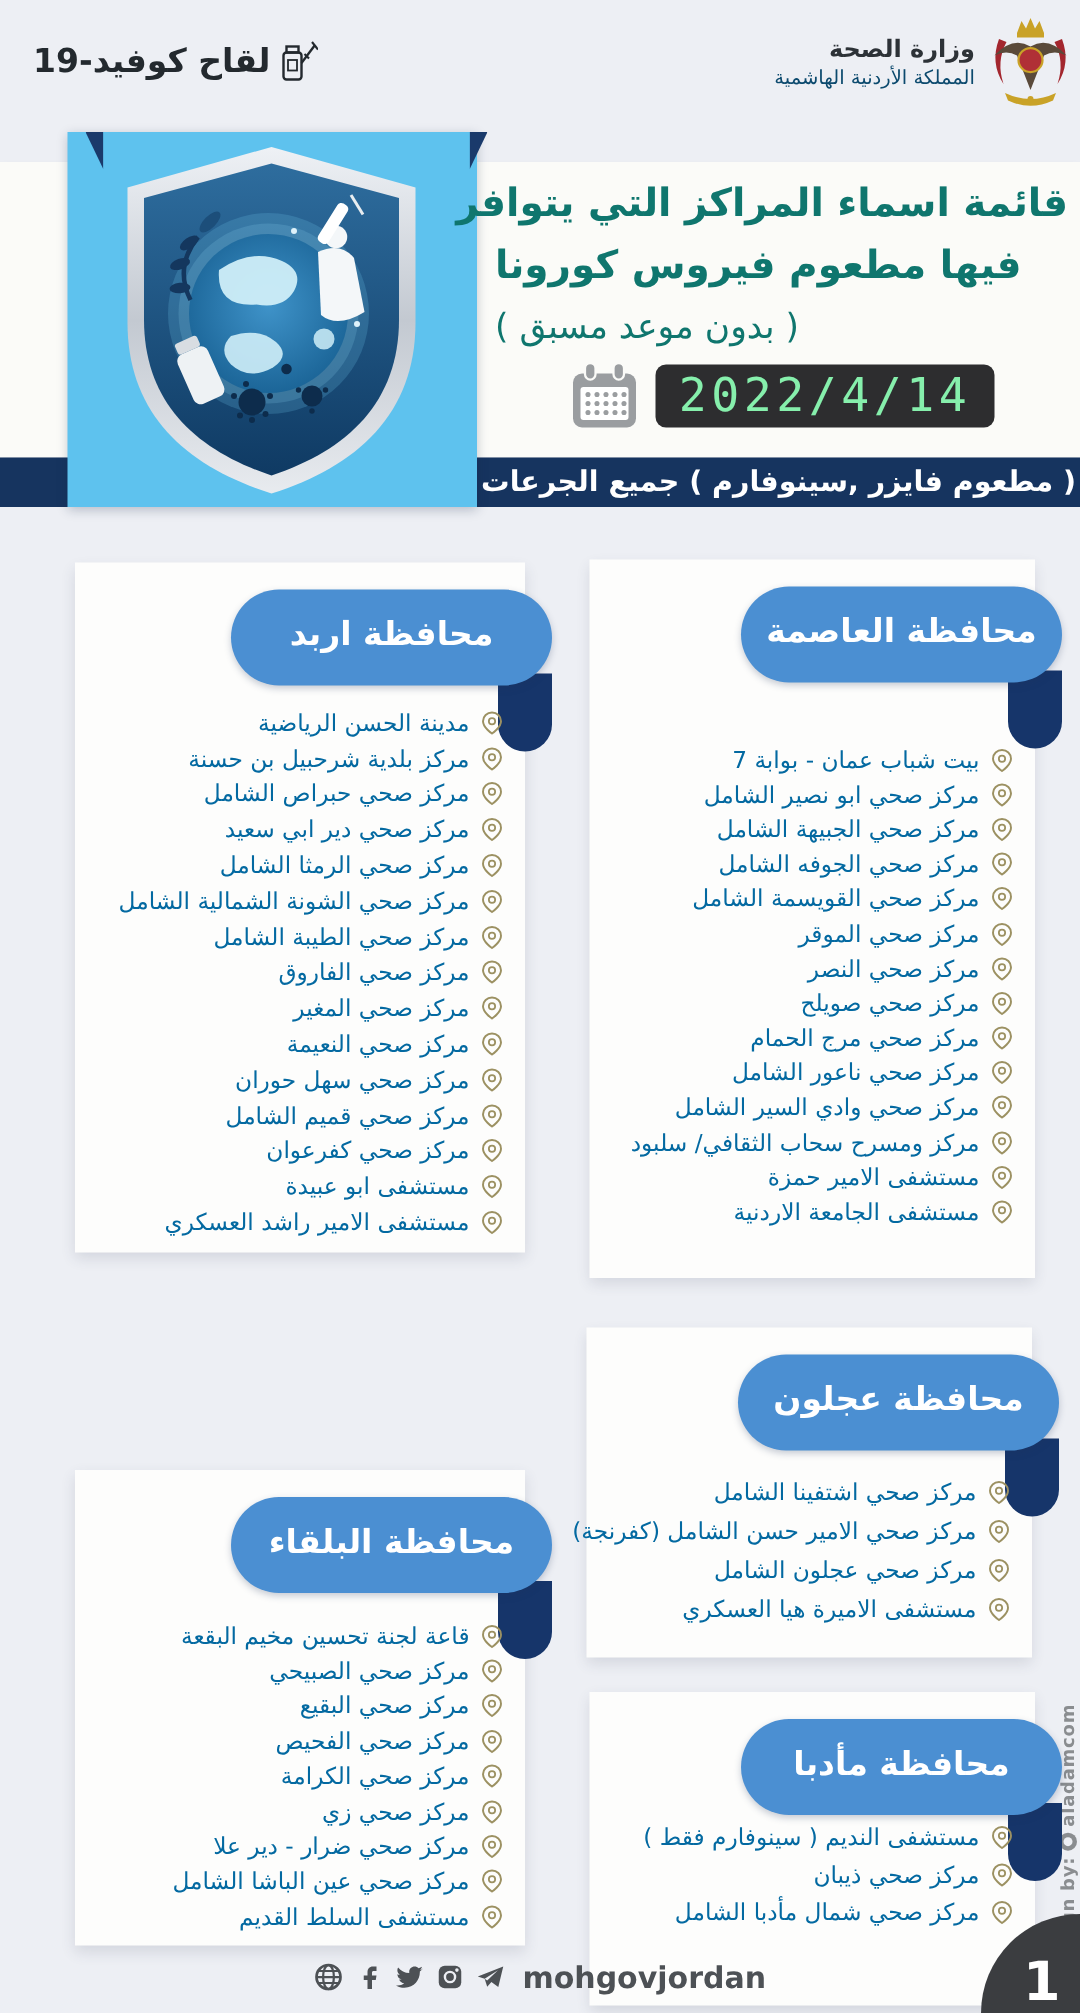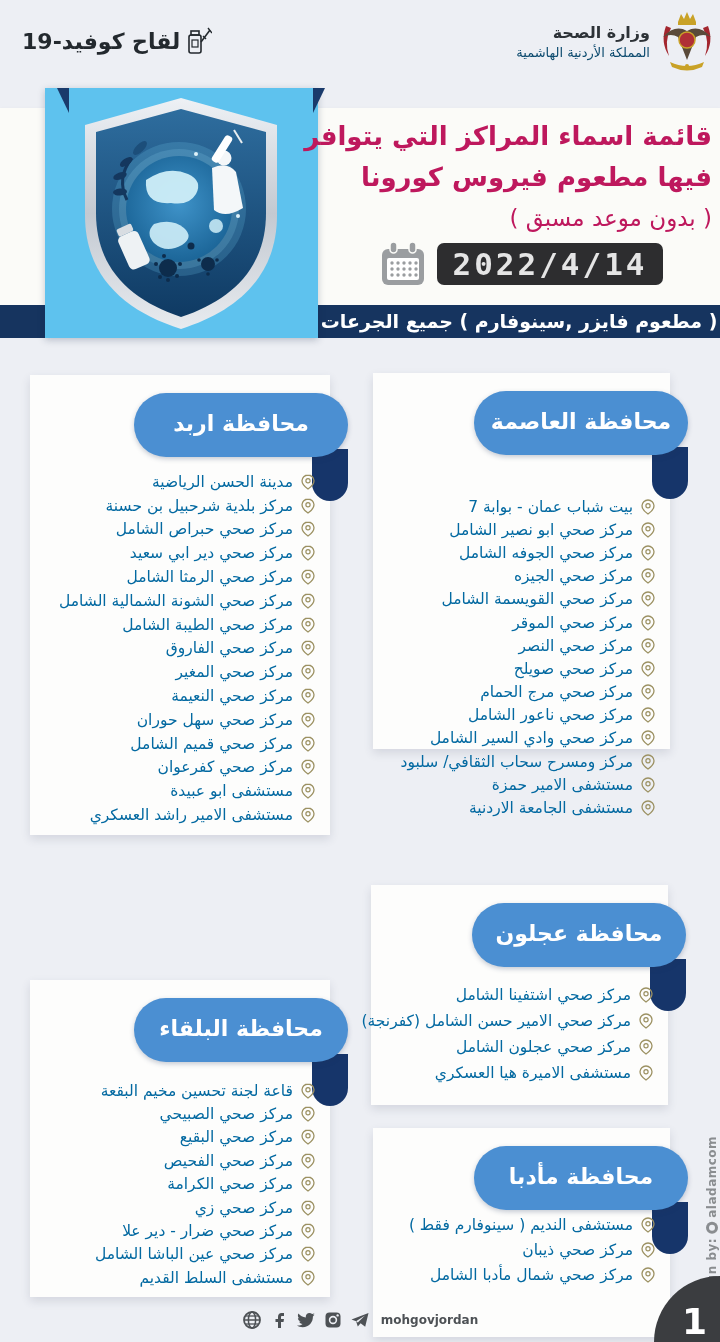--- a/index.html
+++ b/index.html
@@ -17,51 +17,51 @@
 
   
   .band-white{position:absolute;top:108px;left:0;width:720px;height:197px;background:#fbfbf8;box-shadow:0 3px 5px rgba(40,45,60,.12);}
   .band-navy{position:absolute;top:305px;left:0;width:720px;height:33px;background:#16345f;}
   .band-navy-text{position:absolute;top:305px;left:318px;width:402px;height:26px;line-height:33px;text-align:center;color:#ffffff;font-size:19px;font-weight:bold;direction:rtl;}
   .ribbon-box{position:absolute;top:88px;left:45px;width:273px;height:250px;background:#5ec2ee;box-shadow:0 2px 7px rgba(20,40,70,.25);}
   .fold{position:absolute;top:0;width:12px;height:25px;background:#1a3a6b;}
   .fold-left{left:12px;clip-path:polygon(0 0,100% 0,100% 100%);}
   .fold-right{right:-7px;clip-path:polygon(0 0,100% 0,0 100%);}
   .shield-svg{position:absolute;left:31px;top:8px;width:210px;height:236px;}
-  .title-block{position:absolute;top:116px;left:330px;width:382px;text-align:right;direction:rtl;color:#be185d;}
+  .title-block{position:absolute;top:116px;left:330px;width:382px;text-align:left;direction:rtl;color:#0f766e;}
   .title-line{font-size:26px;font-weight:bold;line-height:41px;white-space:nowrap;}
   .title-line.sub{font-size:23px;font-weight:normal;}
   .date-row{position:absolute;top:240px;left:330px;width:382px;display:flex;justify-content:center;align-items:center;gap:10px;direction:ltr;}
-  .date-badge{background:#2d2d2f;color:#e5e5e5;border-radius:7px;padding:3px 16px;font-family:"DejaVu Sans Mono","Liberation Mono",monospace;font-size:31px;font-weight:bold;letter-spacing:3px;}
+  .date-badge{background:#2d2d2f;color:#86efac;border-radius:7px;padding:3px 16px;font-family:"DejaVu Sans Mono","Liberation Mono",monospace;font-size:31px;font-weight:normal;letter-spacing:3px;}
   .cal-svg{width:48px;height:48px;}
 
   
-  .card{position:absolute;background:#fdfdfc;box-shadow:0 4px 9px rgba(55,65,90,.14);box-sizing:border-box;}
+  .card{position:absolute;background:#fdfdfc;box-shadow:0 4px 9px rgba(55,65,90,.14);box-sizing:border-box;margin-left:20px;}
   .card-ribbon{position:absolute;top:18px;right:-18px;width:214px;height:64px;background:#4b8fd2;border-radius:32px;z-index:2;
     color:#fff;font-size:22px;font-weight:bold;text-align:center;line-height:62px;direction:rtl;box-shadow:0 2px 5px rgba(30,50,90,.25);}
   .card-fold{position:absolute;top:74px;right:-18px;width:36px;height:52px;background:#16356a;border-radius:0 0 30px 30px;z-index:1;}
   .centers{list-style:none;margin:0;padding:0 14px 0 6px;direction:rtl;position:relative;z-index:3;}
   .center-row{display:flex;align-items:center;gap:7px;}
   .center-text{font-size:15.5px;color:#0369a1;white-space:nowrap;}
   .pin{width:16px;height:16px;flex:0 0 16px;display:inline-flex;}
   .c-irbid{top:375px;left:30px;width:300px;height:460px;padding-top:95px;}
   .c-irbid .center-row{height:23.8px;}
-  .c-capital{top:373px;left:373px;width:297px;height:376px;padding-top:122px;}
+  .c-capital{top:373px;left:373px;width:297px;height:479px;padding-top:122px;}
   .c-capital .center-row{height:23.2px;}
   .c-ajloun{top:885px;left:371px;width:297px;height:220px;padding-top:97px;}
   .c-ajloun .center-row{height:26px;}
   .c-balqa{top:980px;left:30px;width:300px;height:317px;padding-top:99px;}
   .c-balqa .center-row{height:23.4px;}
   .c-madaba{top:1128px;left:373px;width:297px;height:209px;padding-top:84px;}
   .c-madaba .center-row{height:25px;}
 
   
   .footer-social{position:absolute;bottom:12px;left:0;width:720px;display:flex;justify-content:center;align-items:center;gap:7px;direction:ltr;}
   .soc-icon{width:20px;height:20px;display:inline-flex;}
-  .soc-handle{font-size:12px;font-weight:bold;color:#4d5155;margin-left:4px;}
+  .soc-handle{font-size:20px;font-weight:bold;color:#4d5155;margin-left:4px;}
   .page-corner{position:absolute;right:0;bottom:0;width:66px;height:66px;background:#3b3d40;border-top-left-radius:100%;}
   .page-num{position:absolute;right:13px;bottom:0px;color:#fff;font-size:36px;font-weight:bold;}
   .design-credit{position:absolute;right:1px;top:1136px;writing-mode:vertical-rl;transform:rotate(180deg);
     color:#8a8d90;font-size:12px;font-weight:bold;letter-spacing:.5px;display:flex;align-items:center;gap:4px;}
   .credit-logo{display:inline-block;width:12px;height:12px;border-radius:50%;background:#8a8d90;position:relative;}
   .credit-logo::after{content:"";position:absolute;left:3px;top:3px;width:6px;height:6px;border-radius:50%;background:#edeff4;}
 </style>
 </head>
 <body>
 
@@ -356,30 +356,30 @@
         </span>
         <span class="center-text">مركز صحي ابو نصير الشامل</span>
       </li>
         <li class="center-row">
         <span class="pin">
           <svg viewBox="0 0 16 16" width="16" height="16">
               <path d="M8 1C4.7 1 2 3.6 2 6.8 2 11 8 15 8 15s6-4 6-8.2C14 3.6 11.3 1 8 1Z" fill="none" stroke="#9c9162" stroke-width="1.3"></path>
               <circle cx="8" cy="6.8" r="2.1" fill="none" stroke="#9c9162" stroke-width="1.2"></circle>
             </svg>
         </span>
+        <span class="center-text">مركز صحي الجبيهة الشامل</span>
+      </li>
+        <li class="center-row">
+        <span class="pin">
+          <svg viewBox="0 0 16 16" width="16" height="16">
+              <path d="M8 1C4.7 1 2 3.6 2 6.8 2 11 8 15 8 15s6-4 6-8.2C14 3.6 11.3 1 8 1Z" fill="none" stroke="#9c9162" stroke-width="1.3"></path>
+              <circle cx="8" cy="6.8" r="2.1" fill="none" stroke="#9c9162" stroke-width="1.2"></circle>
+            </svg>
+        </span>
         <span class="center-text">مركز صحي الجوفه الشامل</span>
-      </li>
-        <li class="center-row">
-        <span class="pin">
-          <svg viewBox="0 0 16 16" width="16" height="16">
-              <path d="M8 1C4.7 1 2 3.6 2 6.8 2 11 8 15 8 15s6-4 6-8.2C14 3.6 11.3 1 8 1Z" fill="none" stroke="#9c9162" stroke-width="1.3"></path>
-              <circle cx="8" cy="6.8" r="2.1" fill="none" stroke="#9c9162" stroke-width="1.2"></circle>
-            </svg>
-        </span>
-        <span class="center-text">مركز صحي الجيزه</span>
       </li>
         <li class="center-row">
         <span class="pin">
           <svg viewBox="0 0 16 16" width="16" height="16">
               <path d="M8 1C4.7 1 2 3.6 2 6.8 2 11 8 15 8 15s6-4 6-8.2C14 3.6 11.3 1 8 1Z" fill="none" stroke="#9c9162" stroke-width="1.3"></path>
               <circle cx="8" cy="6.8" r="2.1" fill="none" stroke="#9c9162" stroke-width="1.2"></circle>
             </svg>
         </span>
         <span class="center-text">مركز صحي القويسمة الشامل</span>
       </li>

